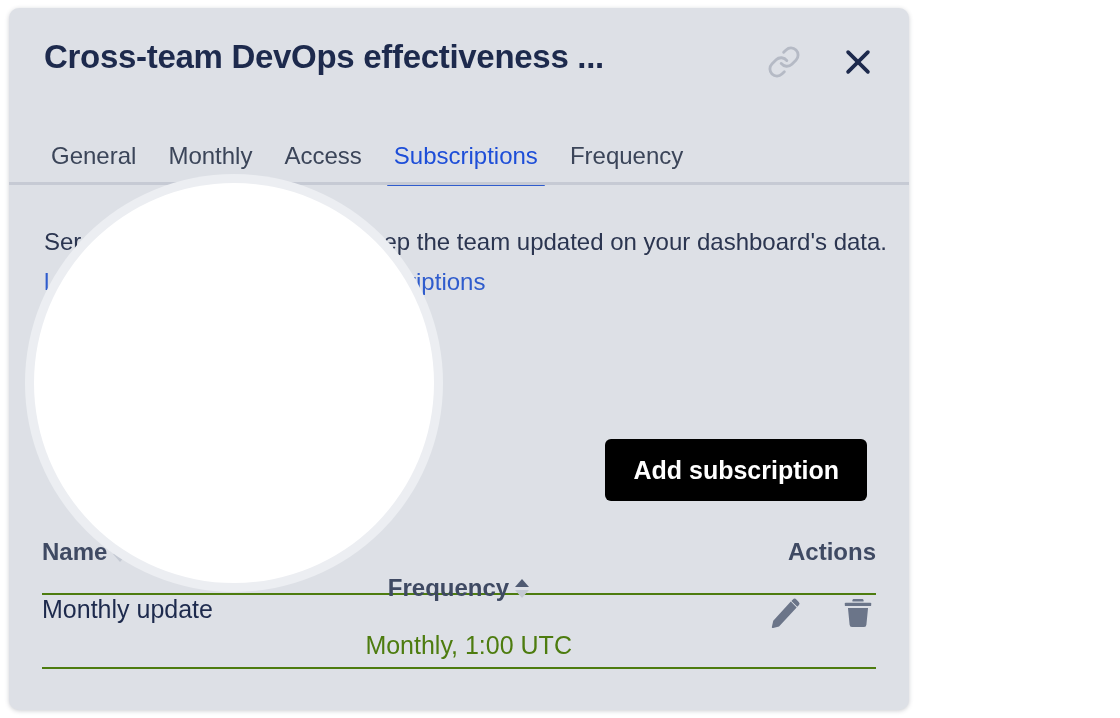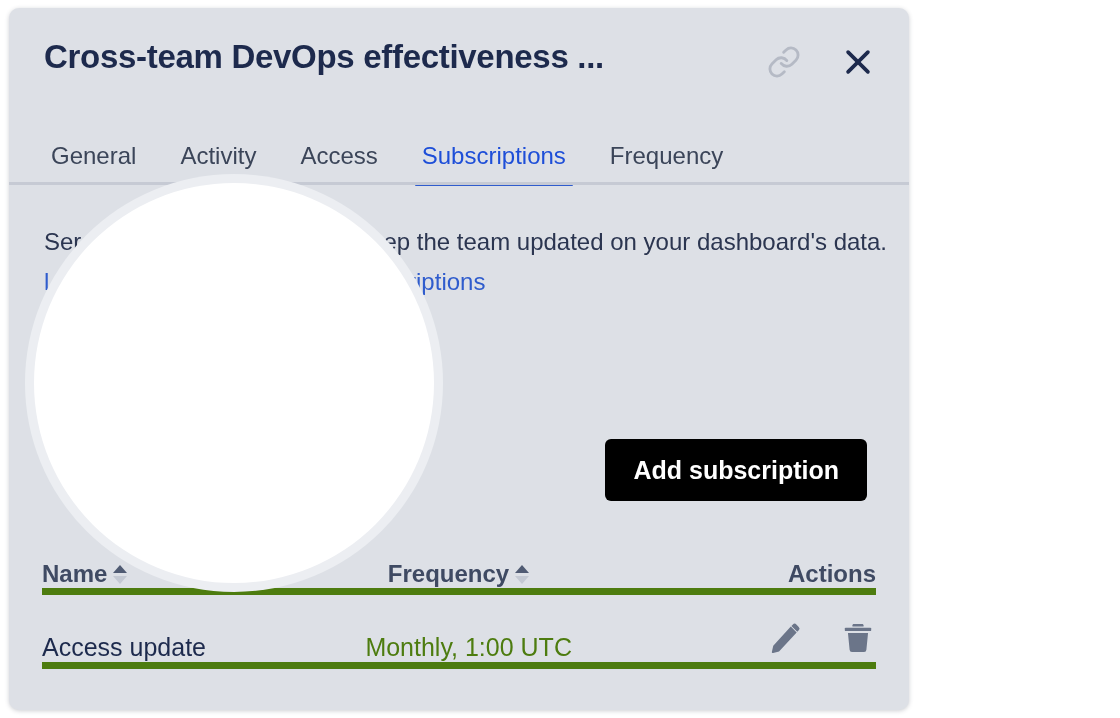--- a/index.html
+++ b/index.html
@@ -65,21 +65,21 @@
     padding: 0;
   }
 
   
   #tabs {
     position: absolute;
     left: 35px;
     top: 122px;
     display: flex;
     align-items: flex-end;
-    gap: 12px;
+    gap: 0px;
     height: 56px;
   }
   .tab {
     font-size: 24px;
     color: #3b4559;
     padding: 0 16px 16px 16px;
     cursor: pointer;
     white-space: nowrap;
     position: relative;
   }
@@ -192,22 +192,22 @@
 
   
   #table {
     position: absolute;
     left: 33px;
     right: 33px;
     top: 352px;
   }
   .trow {
     display: flex;
-    align-items: flex-end;
-    border-bottom: 7px solid #4d7c0f;
+    align-items: flex-start;
+    border-bottom: 2px solid #4d7c0f;
     box-sizing: border-box;
   }
   #thead { height: 57px; }
   #thead .cell { font-weight: bold; color: #3f4a63; font-size: 24px; }
   .tbody-row { height: 74px; }
   .tbody-row .cell { font-size: 25px; color: #1d2a4d; }
   .cell-name { width: 455px; display: flex; align-items: center; }
   .cell-freq { width: 437px; display: flex; align-items: center; margin-top: 36px; }
   .cell-freq .val { color: #4d7c0f; }
   .cell-actions { flex: 1; display: flex; align-items: center; }
@@ -280,21 +280,21 @@
           <svg width="34" height="34" viewBox="0 0 24 24" fill="none" stroke="#1d2a4d" stroke-width="2.6" stroke-linecap="round">
             <line x1="5" y1="5" x2="19" y2="19"></line>
             <line x1="19" y1="5" x2="5" y2="19"></line>
           </svg>
         </span>
       </button>
     </div>
 
     <div id="tabs">
       <div class="tab">General</div>
-      <div class="tab">Activity</div>
+      <div class="tab">Monthly</div>
       <div class="tab">Access</div>
       <div class="tab active">Subscriptions</div>
       <div class="tab">Frequency</div>
     </div>
     <div id="tabs-divider"></div>
   </div>
 
   <div id="body">
 
     <div id="intro">
@@ -328,21 +328,21 @@
             <span class="arrow-up"></span>
             <span class="arrow-down"></span>
           </span>
         </div>
         <div class="cell cell-actions">
           <span>Actions</span>
         </div>
       </div>
 
       <div class="trow tbody-row">
-        <div class="cell cell-name">Access update</div>
+        <div class="cell cell-name">Monthly update</div>
         <div class="cell cell-freq">
           <span class="val">Monthly, 1:00 UTC</span>
         </div>
         <div class="cell cell-actions">
           <span class="row-action-icon">
             <span>
               <svg width="36" height="36" viewBox="0 0 24 24" fill="#6b7589">
                 <path d="M3.5 17.2l-.9 3.9a.7.7 0 0 0 .85.85l3.9-.9L19.1 8.3l-3.9-3.9L3.5 17.2z"></path>
                 <path d="M20.5 6.9a1.6 1.6 0 0 0 0-2.3l-1.6-1.6a1.6 1.6 0 0 0-2.3 0l-1 1 3.9 3.9 1-1z"></path>
               </svg>

